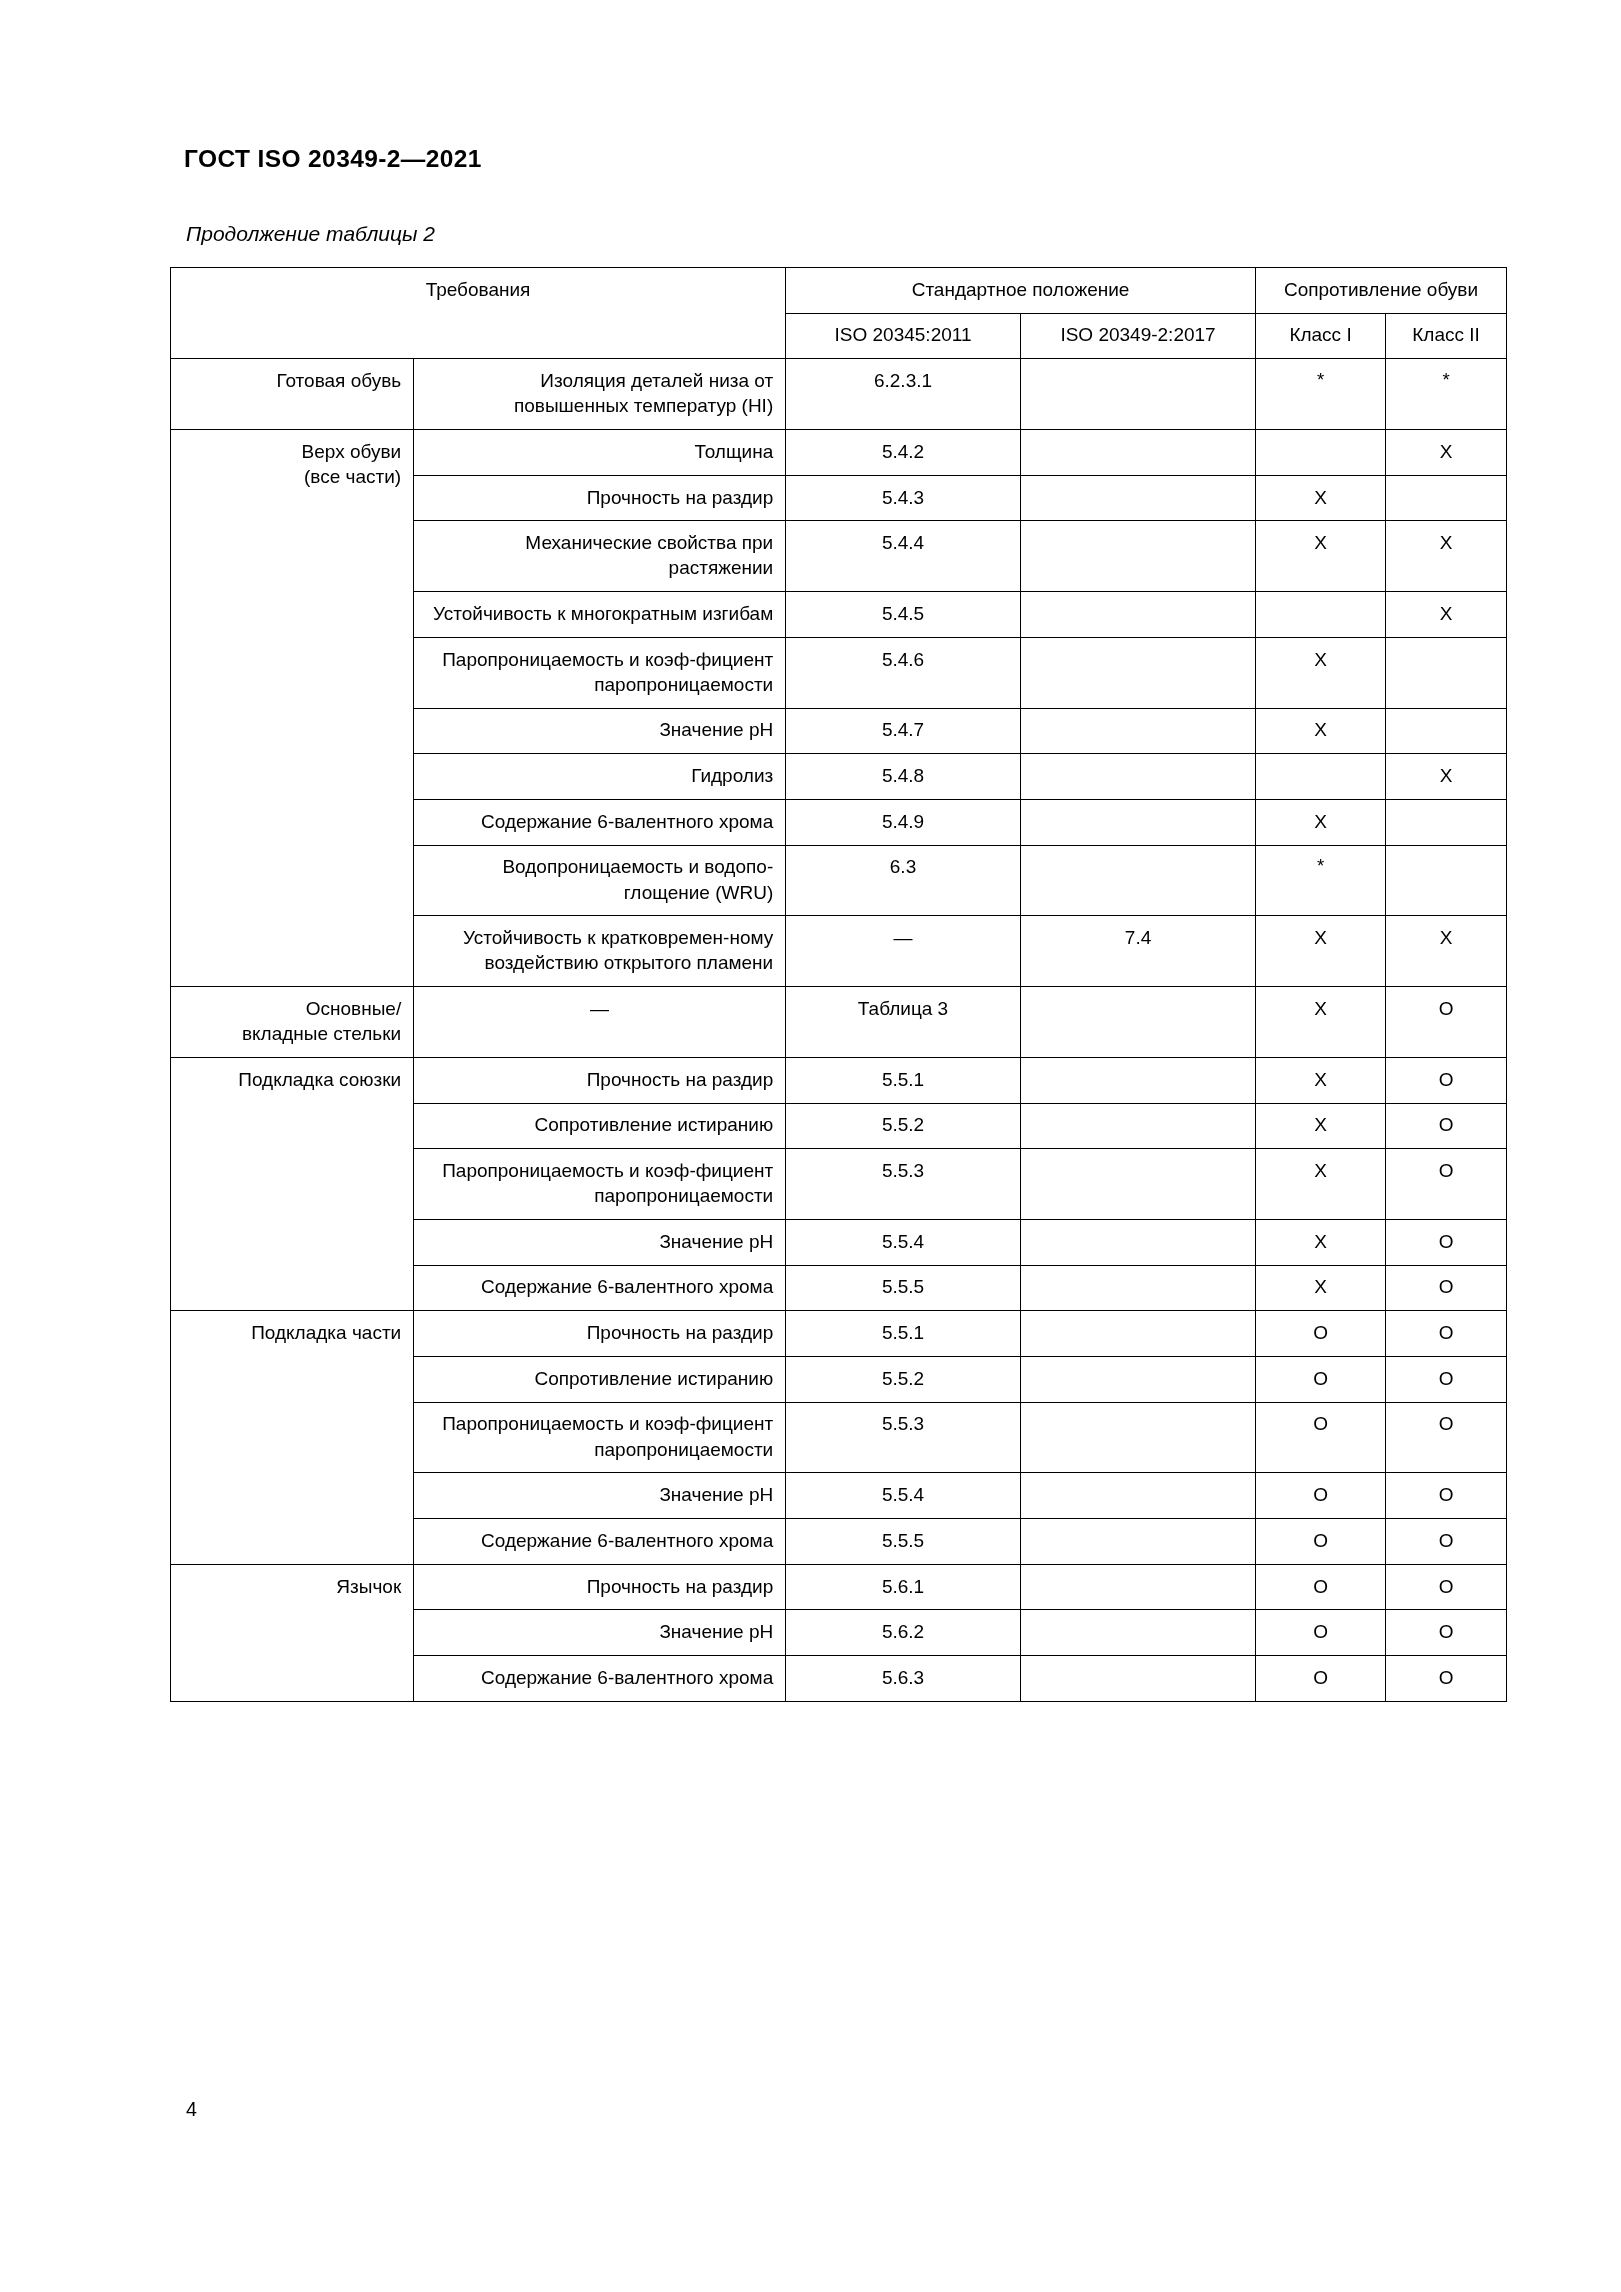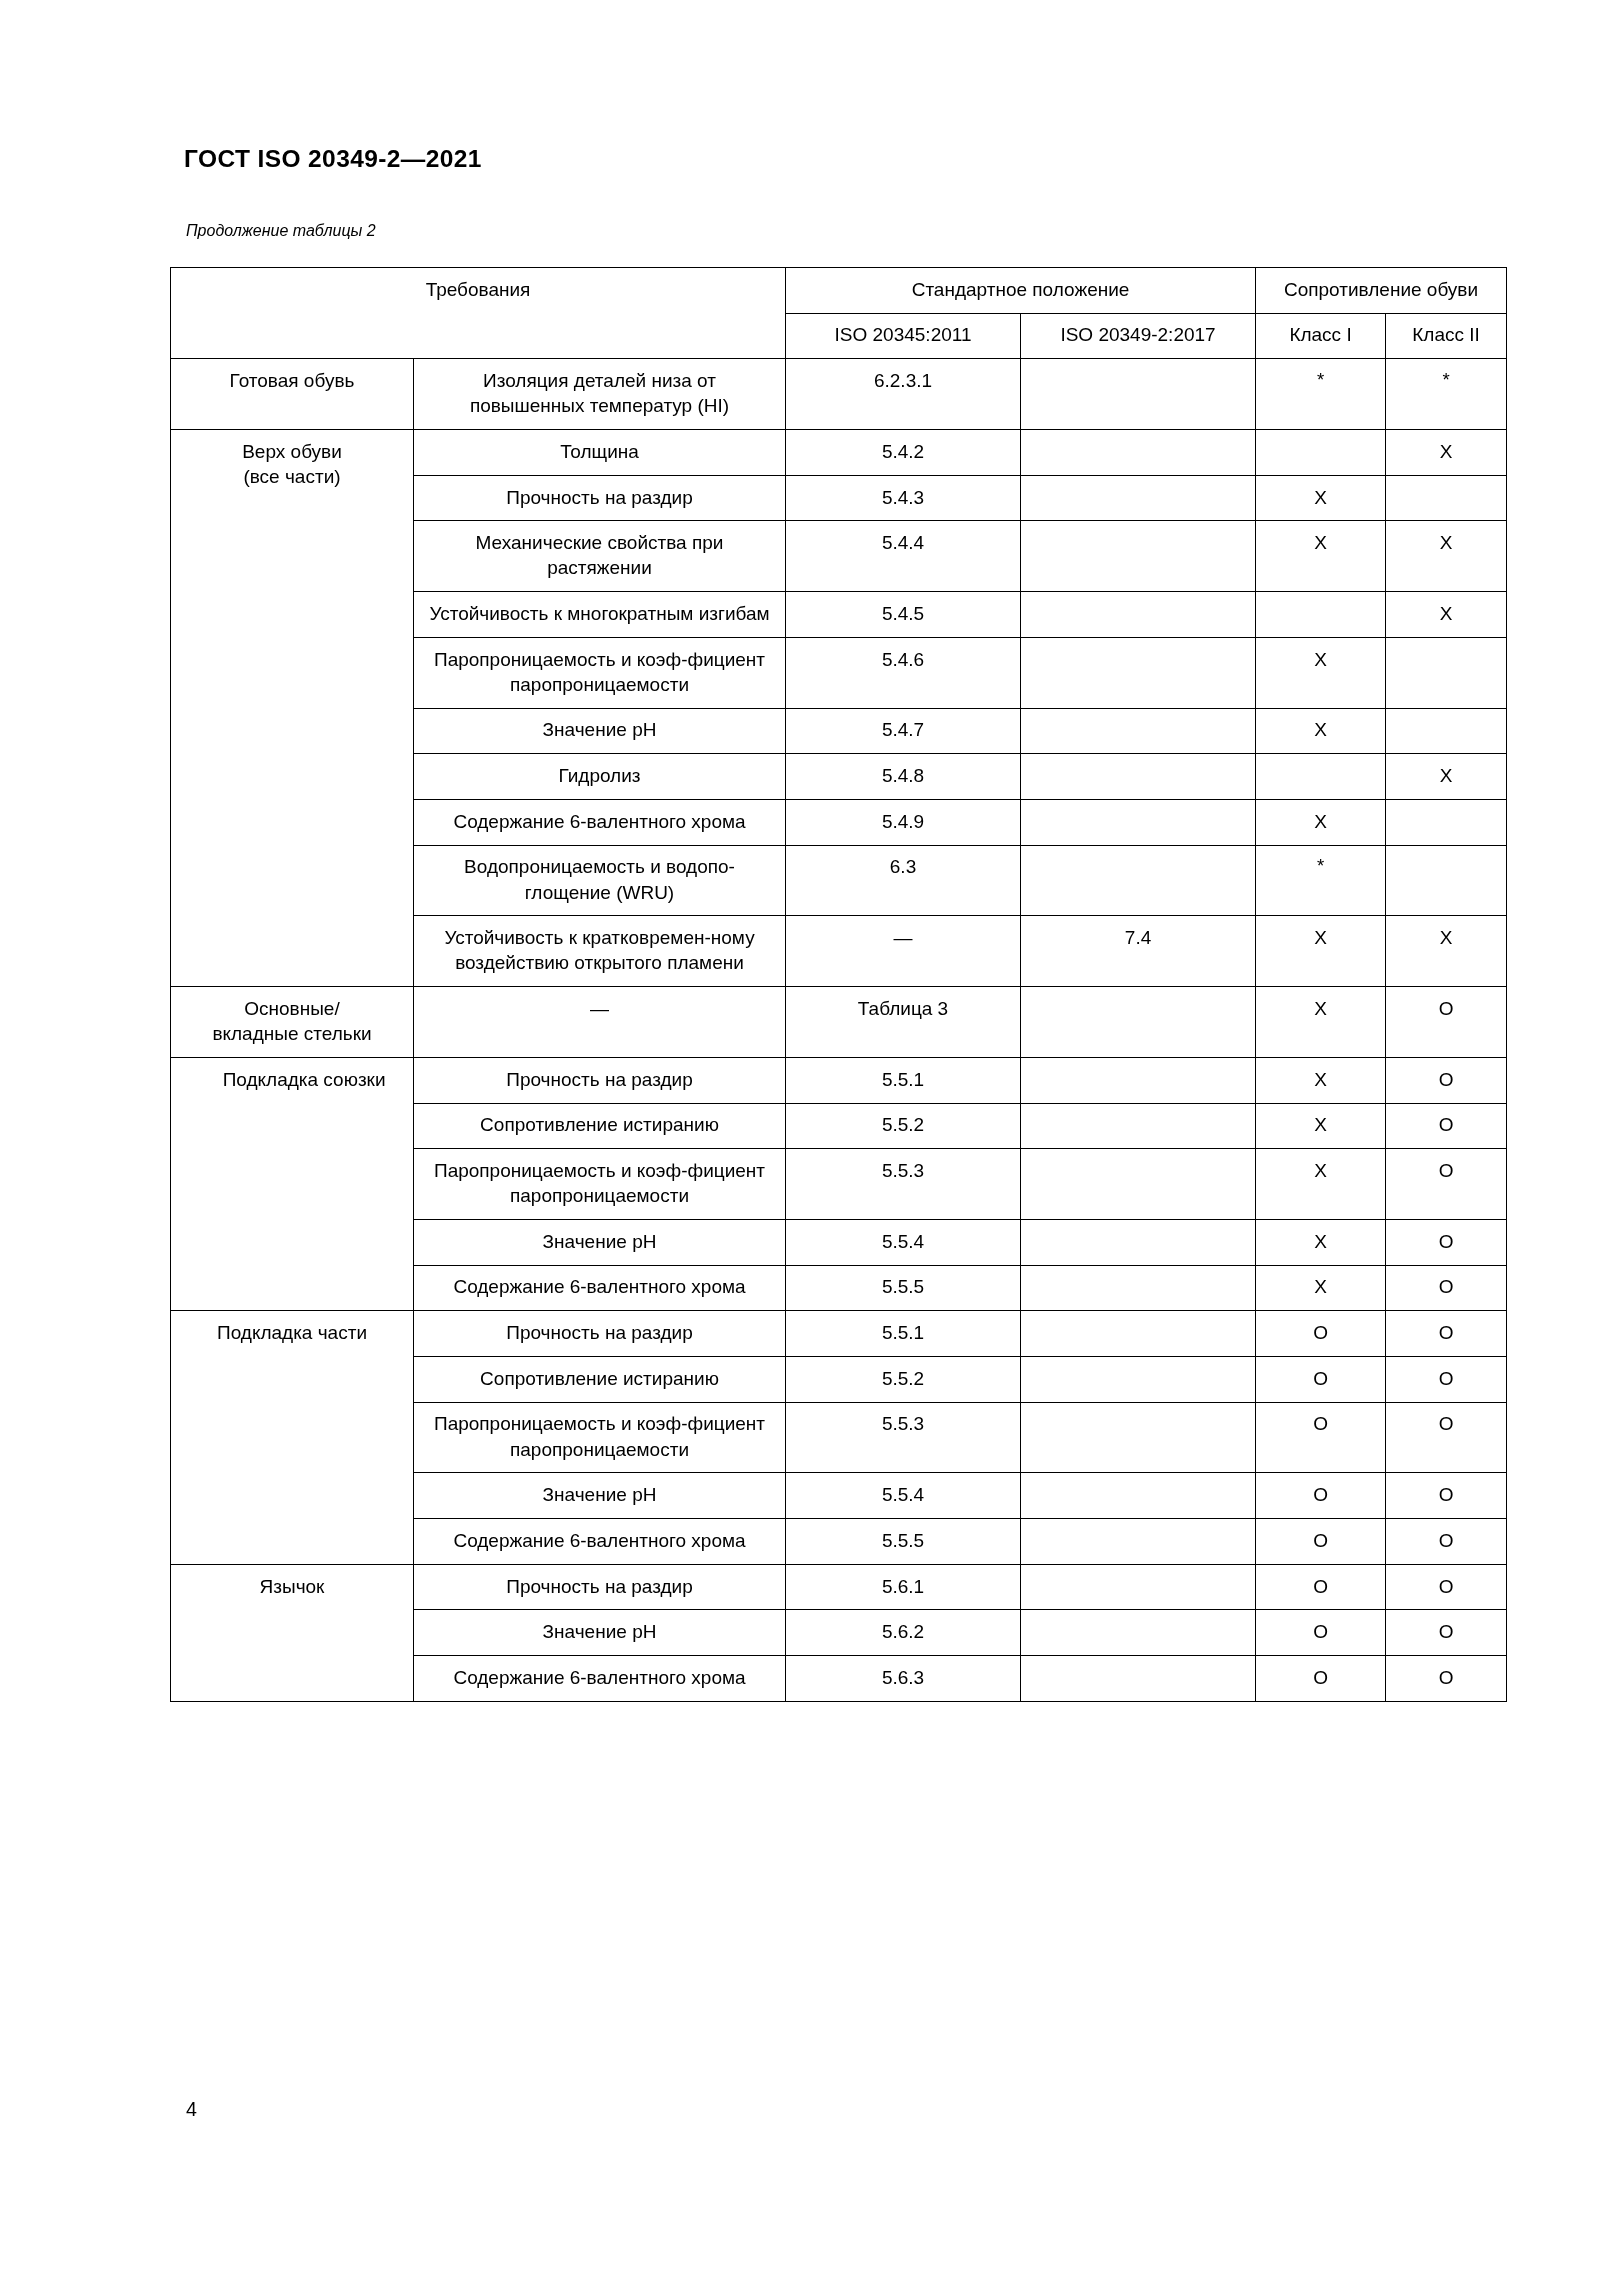--- a/index.html
+++ b/index.html
@@ -27,41 +27,41 @@
     left: 184px;
     top: 145px;
     font-size: 24.5px;
     font-weight: bold;
     letter-spacing: 0.4px;
   }
   .table-caption {
     position: absolute;
     left: 186px;
     top: 222px;
-    font-size: 16px;
+    font-size: 21px;
     font-style: italic;
   }
   table.main {
     position: absolute;
     left: 170px;
     top: 267px;
     width: 1337px;
     border-collapse: collapse;
     table-layout: fixed;
     font-size: 19px;
   }
   table.main td, table.main th {
     border: 1.5px solid #000000;
     padding: 8.8px 11.8px 10.8px 11.8px;
     vertical-align: top;
     font-weight: normal;
     line-height: 1.32;
   }
   .c-center { text-align: center; }
-  .c-left { text-align: center; }
+  .c-left { text-align: right; }
   .mark { text-align: center; vertical-align: top; }
   .thead-cell {
     vertical-align: middle;
   }
   .req-head {
     text-align: center;
     vertical-align: middle;
   }
   .group-cell {
     vertical-align: top;

